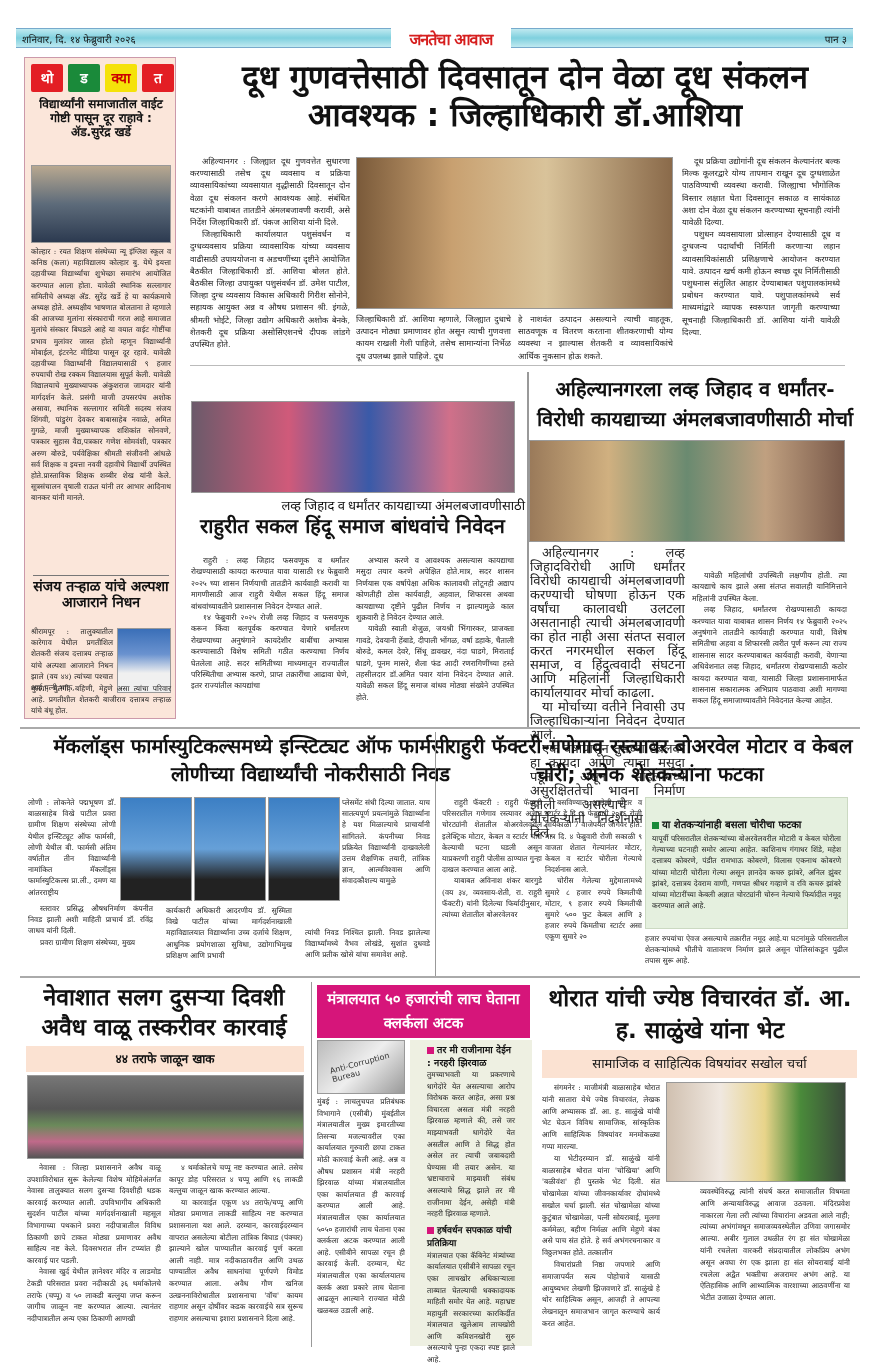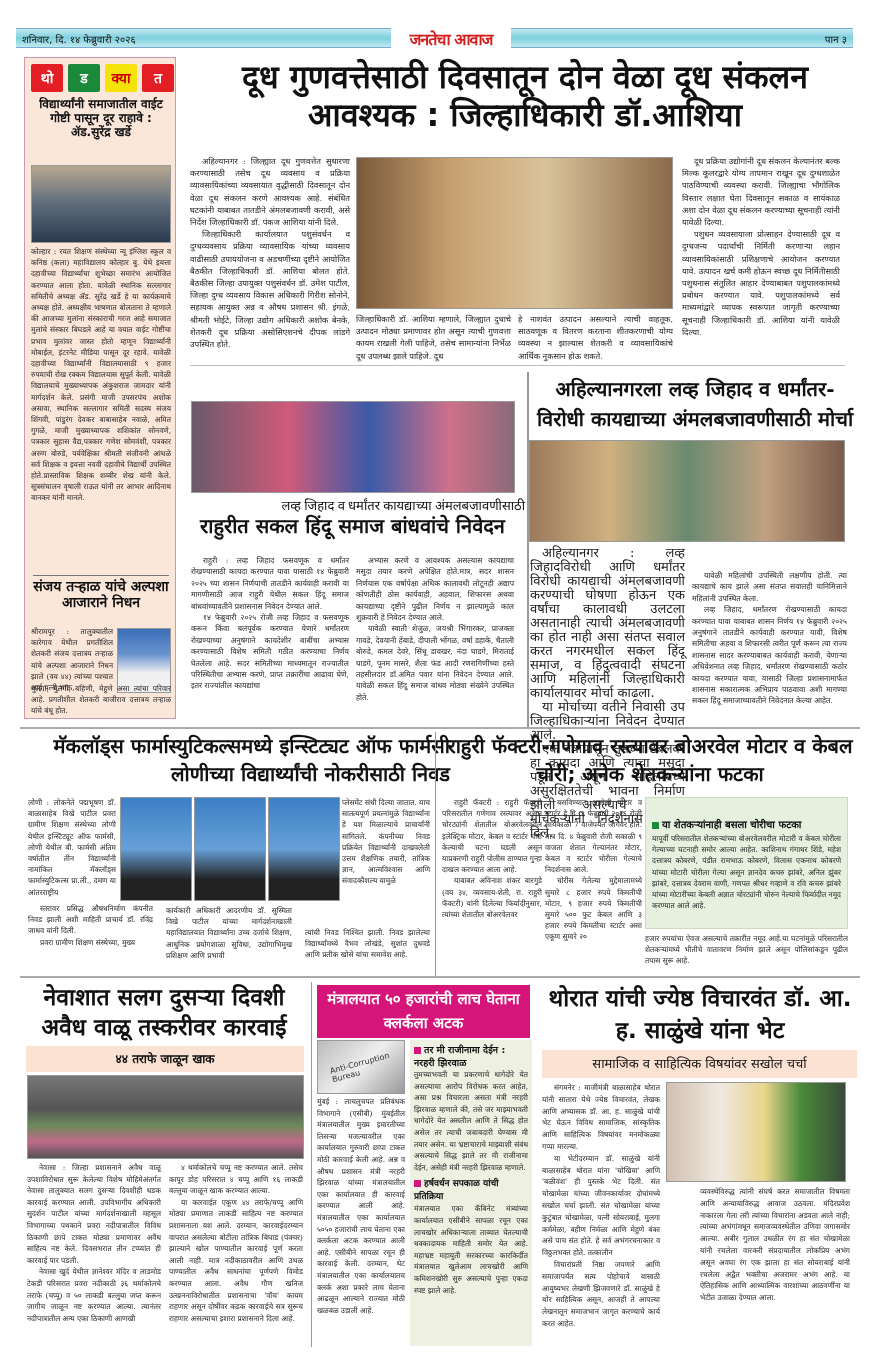--- a/index.html
+++ b/index.html
@@ -130,21 +130,21 @@
     <p>४ थर्माकोलचे चप्पू नष्ट करण्यात आले. तसेच कापूर डोह परिसरात ४ चप्पू आणि १६ लाकडी बल्लुया जाळून खाक करण्यात आल्या.</p>
     <p>या कारवाईत एकूण ४४ तराफे/चप्पू आणि मोठ्या प्रमाणात लाकडी साहित्य नष्ट करण्यात प्रशासनाला यश आले. दरम्यान, कारवाईदरम्यान वापरात असलेल्या बोटीला तांत्रिक बिघाड (पंक्चर) झाल्याने खोल पाण्यातील कारवाई पूर्ण करता आली नाही. मात्र नदीकाठावरील आणि उथळ पाण्यातील अवैध साधनांचा पूर्णपणे विमोड करण्यात आला. अवैध गौण खनिज उत्खननाविरोधातील प्रशासनाचा 'वॉच' कायम राहणार असून दोषींवर कडक कारवाईचे सत्र सुरूच राहणार असल्याचा इशारा प्रशासनाने दिला आहे.</p>
   </div>
 <div class="abs" style="left:311px;top:982px;width:1px;height:365px;background:#999"></div>
 
 <h1 class="hl abs" style="left:317px;top:985px;width:213px;height:53px;background:#d6157a;color:#fff;font-size:15px;line-height:24px;text-align:center;padding-top:2px">मंत्रालयात ५० हजारांची लाच घेताना क्लर्कला अटक</h1>
 <div class="abs photo" style="left:317px;top:1040px;width:88px;height:54px;background:linear-gradient(135deg,#bbb,#eee 50%,#999)">
   <span style="position:absolute;left:12px;top:16px;font-size:8px;font-family:'DejaVu Sans',sans-serif;color:#333;transform:rotate(-15deg)">Anti-Corruption Bureau</span>
 </div>
 <div class="abs body-text" style="left:317px;top:1096px;width:88px;font-size:7.4px;line-height:11.6px">मुंबई : लाचलुचपत प्रतिबंधक विभागाने (एसीबी) मुंबईतील मंत्रालयातील मुख्य इमारतीच्या तिसऱ्या मजल्यावरील एका कार्यालयात गुरुवारी छापा टाकत मोठी कारवाई केली आहे. अन्न व औषध प्रशासन मंत्री नरहरी झिरवाळ यांच्या मंत्रालयातील एका कार्यालयात ही कारवाई करण्यात आली आहे. मंत्रालयातील एका कार्यालयात ५०५० हजारांची लाच घेताना एका क्लर्कला अटक करण्यात आली आहे. एसीबीने सापळा रचून ही कारवाई केली. दरम्यान, थेट मंत्रालयातील एका कार्यालयातच क्लर्क अशा प्रकारे लाच घेताना आढळून आल्याने राज्यात मोठी खळबळ उडाली आहे.</div>
-<div class="abs green-box" style="left:410px;top:1040px;width:122px;height:306px;padding:3px 4px;background:#eef0e2;border:none">
+<div class="abs green-box" style="left:410px;top:1040px;width:122px;height:306px;padding:3px 17px;background:#eef0e2;border:none">
   <div style="font-family:'DejaVu Sans',sans-serif;font-weight:bold;font-size:9.5px;line-height:13px"><span class="bullet" style="background:#d6157a"></span><span>तर मी राजीनामा देईन : नरहरी झिरवाळ</span></div>
   <div class="body-text" style="font-size:7.4px;line-height:11.6px;margin-bottom:4px">तुमच्याभवती या प्रकरणाचे धागेदोरे येत असल्याचा आरोप विरोधक करत आहेत, असा प्रश्न विचारला असता मंत्री नरहरी झिरवाळ म्हणाले की, तसे जर माझ्याभवती धागेदोरे येत असतील आणि ते सिद्ध होत असेल तर त्याची जबाबदारी घेण्यास मी तयार असेन. या भ्रष्टाचाराचे माझ्याशी संबंध असल्याचे सिद्ध झाले तर मी राजीनामा देईन, असेही मंत्री नरहरी झिरवाळ म्हणाले.</div>
   <div style="font-family:'DejaVu Sans',sans-serif;font-weight:bold;font-size:9px;line-height:13px"><span class="bullet" style="background:#d6157a"></span><span>हर्षवर्धन सपकाळ यांची प्रतिक्रिया</span></div>
   <div class="body-text" style="font-size:7.4px;line-height:11.6px">मंत्रालयात एका कॅबिनेट मंत्र्यांच्या कार्यालयात एसीबीने सापळा रचून एका लाचखोर अधिकाऱ्याला ताब्यात घेतल्याची धक्कादायक माहिती समोर येत आहे. महाभ्रष्ट महायुती सरकारच्या कारकिर्दीत मंत्रालयात खुलेआम लाचखोरी आणि कमिशनखोरी सुरु असल्याचे पुन्हा एकदा स्पष्ट झाले आहे.</div>
 </div>
 
 <h1 class="hl abs" style="left:540px;top:982px;width:320px;font-size:23px;line-height:32px;text-align:center">थोरात यांची ज्येष्ठ विचारवंत डॉ. आ. ह. साळुंखे यांना भेट</h1>
 <div class="abs band" style="left:542px;top:1050px;width:315px;height:28px;font-size:13px;line-height:28px;font-weight:normal">सामाजिक व साहित्यिक विषयांवर सखोल चर्चा</div>
 <div class="abs photo" style="left:666px;top:1082px;width:180px;height:100px;background:linear-gradient(90deg,#d0c0b0,#f0e8e0 30%,#e8d48a 55%,#4a8a3a 75%,#3a4a3a)"></div>
 <div class="abs body-text" style="left:542px;top:1082px;width:118px;font-size:7.4px;line-height:11.8px">

